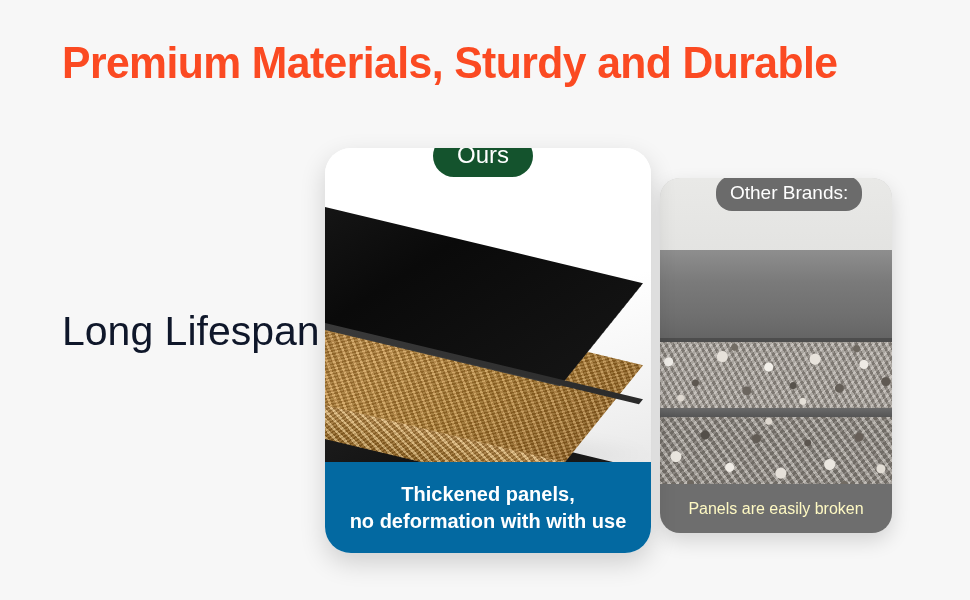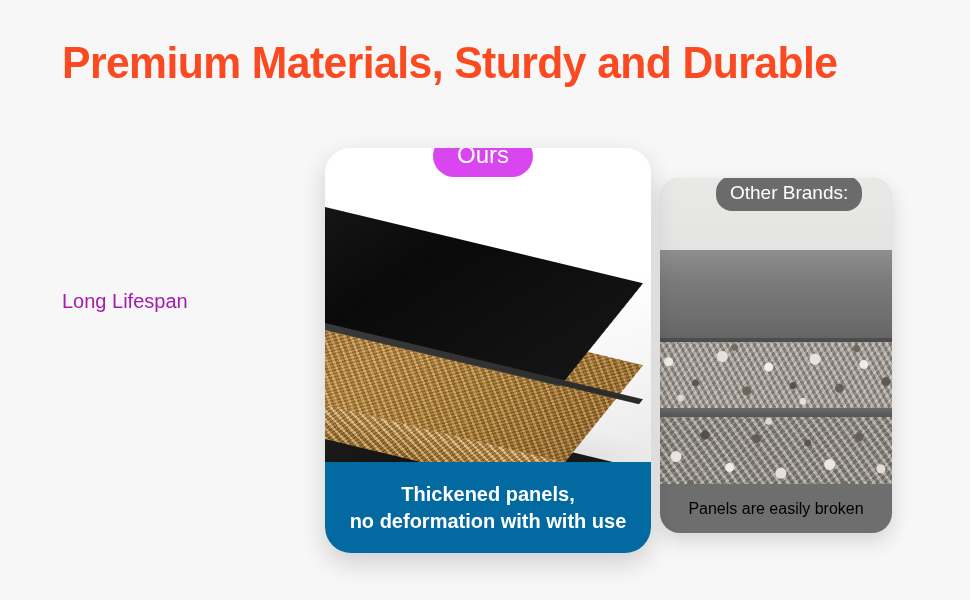--- a/index.html
+++ b/index.html
@@ -22,24 +22,24 @@
     letter-spacing:-0.6px;
     color:#fb4a22;
     white-space:nowrap;
     transform:scaleX(0.97);
     transform-origin:left center;
   }
 
   
   .side-label {
     position:absolute;
-    left:62px; top:290px;
-    font-size:20px;
+    left:62px; top:308px;
+    font-size:41px;
     font-weight:400;
-    color:#a21caf;
+    color:#0f172a;
     white-space:nowrap;
   }
 
   
   .compare { position:absolute; left:0; top:0; width:970px; height:600px; }
 
   
   .card-other {
     position:absolute;
     left:660px; top:178px;
@@ -127,21 +127,21 @@
     color:#fff;
     font-size:19px;
     border-radius:16px;
     white-space:nowrap;
     z-index:5;
   }
   .caption-other {
     position:absolute;
     left:0; bottom:0; width:100%; height:49px;
     background:#6e6e6e;
-    color:#000000;
+    color:#fef9c3;
     font-size:16px;
     display:flex; align-items:center; justify-content:center;
     text-align:right;
     z-index:4;
   }
 
   
   .card-ours {
     position:absolute;
     left:325px; top:148px;
@@ -207,21 +207,21 @@
   .p-shadow {
     left:-10px; top:282px; width:340px; height:48px;
     background:radial-gradient(ellipse at 40% 50%, rgba(0,0,0,.13), rgba(0,0,0,0) 70%);
     filter:blur(6px);
   }
 
   .badge-ours {
     position:absolute;
     left:108px; top:-13px;
     padding:6px 24px 8px;
-    background:#d946ef;
+    background:#14532d;
     color:#fff;
     font-size:24px;
     border-radius:22px;
     white-space:nowrap;
     z-index:20;
   }
   .caption-ours {
     position:absolute;
     left:0; bottom:0; width:100%; height:91px;
     background:#0369a1;

